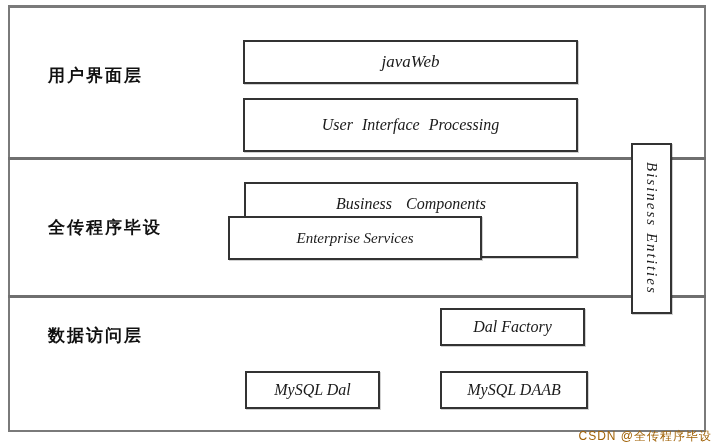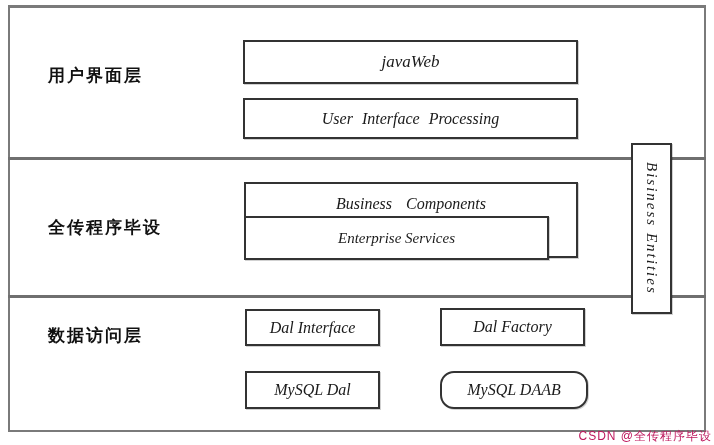--- a/index.html
+++ b/index.html
@@ -37,45 +37,45 @@
   
   .box{
     position:absolute;box-sizing:border-box;
     background:#ffffff;border:2px solid #333333;
     display:flex;align-items:center;justify-content:center;
     font-size:16px;z-index:2;
     box-shadow:1px 1px 0 rgba(0,0,0,0.18);
     font-style:italic;
   }
   .b-javaweb{left:243px;top:40px;width:335px;height:44px;font-size:17px;}
-  .b-uip{left:243px;top:98px;width:335px;height:41px;word-spacing:5px;}
+  .b-uip{left:243px;top:98px;width:335px;height:54px;word-spacing:5px;}
   .b-bc{left:244px;top:182px;width:334px;height:76px;align-items:flex-start;z-index:2;}
   .b-bc .bc-title{
     width:100%;height:40px;display:flex;align-items:center;justify-content:center;
     word-spacing:10px;font-size:16px;
   }
-  .b-es{left:244px;top:216px;width:305px;height:44px;font-size:15px;z-index:3;}
+  .b-es{left:228px;top:216px;width:254px;height:44px;font-size:15px;z-index:3;}
   .b-dali{left:245px;top:309px;width:135px;height:37px;}
   .b-dalf{left:440px;top:308px;width:145px;height:38px;}
   .b-mydal{left:245px;top:371px;width:135px;height:38px;}
-  .b-mydaab{left:440px;top:371px;width:148px;height:38px;border-radius:14px;}
+  .b-mydaab{left:440px;top:371px;width:148px;height:38px;}
   
   .b-side{
     left:631px;top:143px;width:41px;height:171px;z-index:4;
   }
   .vtext{
     writing-mode:vertical-rl;text-orientation:mixed;
     font-size:15px;letter-spacing:2px;white-space:nowrap;
     font-family:"Liberation Serif", serif;
   }
   
   .watermark{
     position:absolute;right:2px;top:428px;
     font-family:"Liberation Sans", sans-serif;
-    font-size:12px;color:#be185d;z-index:5;
+    font-size:12px;color:#a16207;z-index:5;
     letter-spacing:1px;white-space:nowrap;
   }
 </style>
 </head>
 <body>
 
 <div class="canvas">
 
   <div class="frame"></div>
 
@@ -97,23 +97,20 @@
     <span class="bc-title">Business Components</span>
   </div>
   <div class="box b-es">
     <span>Enterprise Services</span>
   </div>
 
   <div class="box b-side">
     <span class="vtext">Bisiness Entities</span>
   </div>
 
-  <div class="box b-dali">
-    <span>Dal Interface</span>
-  </div>
   <div class="box b-mydal">
     <span>MySQL Dal</span>
   </div>
   <div class="box b-dalf">
     <span>Dal Factory</span>
   </div>
   <div class="box b-mydaab">
     <span>MySQL DAAB</span>
   </div>
 

